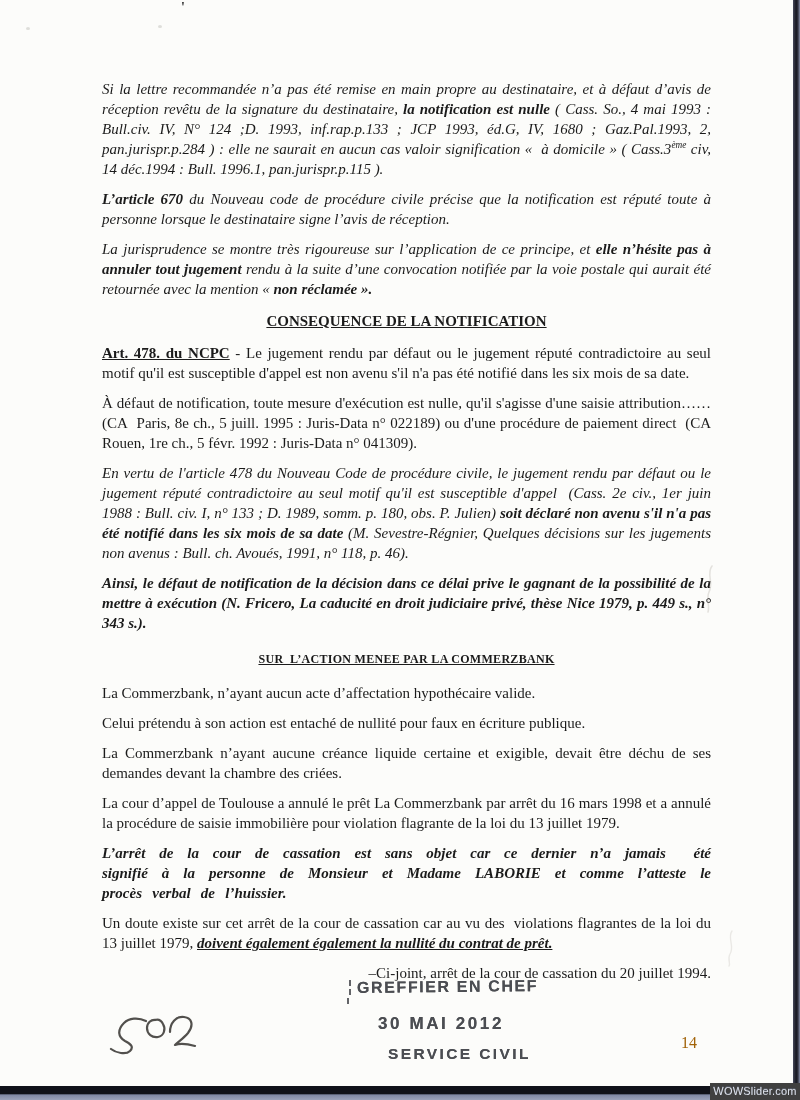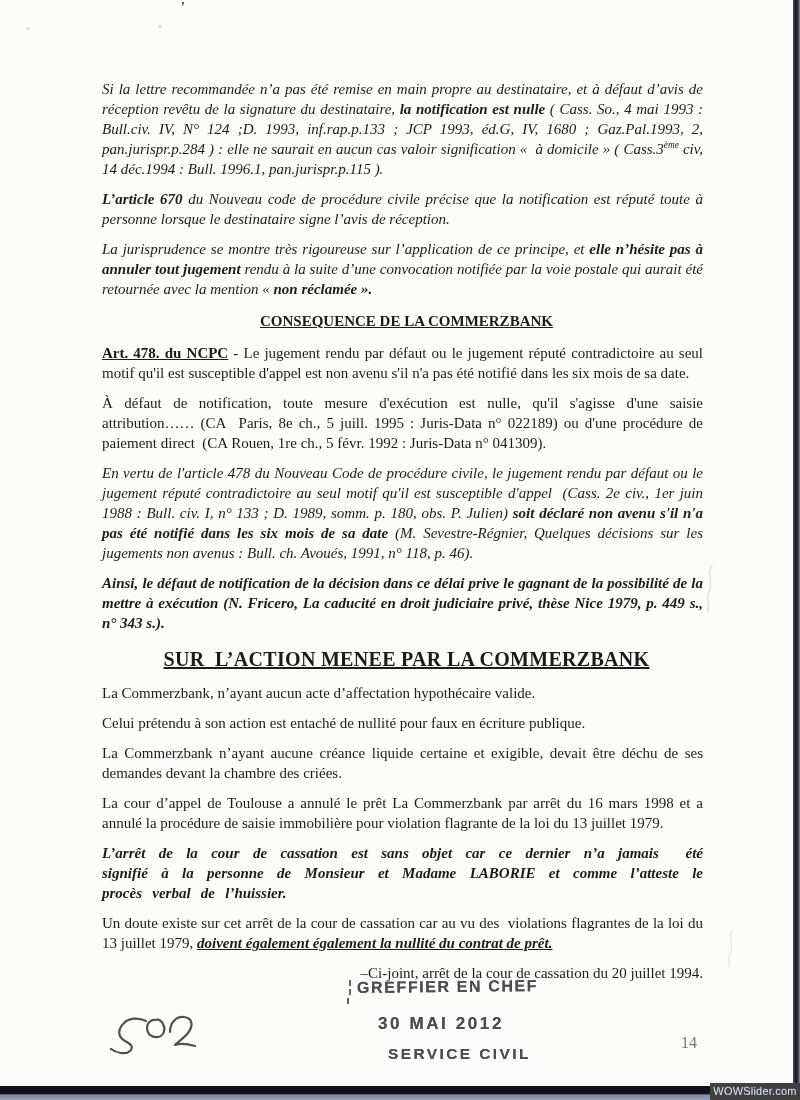--- a/index.html
+++ b/index.html
@@ -3,47 +3,47 @@
 <meta charset="utf-8">
 <title>Scanned legal document</title>
 <style>
   html,body{margin:0;padding:0;background:#e9e9e9;}
   .canvas{position:relative;width:800px;height:1100px;background:#fff;overflow:hidden;
           font-family:"Liberation Serif","DejaVu Serif",serif;}
   .paper{position:absolute;left:0;top:0;right:7px;bottom:14px;background:#fcfcfa;}
   
   .doc{position:absolute;left:102px;top:0;width:609px;padding-top:79px;
        font-size:15px;line-height:20px;color:#1b1b1b;}
-  .blk{margin:0 8px 10px 0;}
+  .blk{margin:0 0 10px 0;}
   .p{text-align:justify;}
   .s-italic{font-style:italic;}
   .s-bolditalic{font-style:italic;font-weight:700;}
   .spread{word-spacing:6.5px;}
   .h1{text-align:center;font-weight:700;text-decoration:underline;margin:12px 0 12px;}
-  .h2{text-align:center;font-weight:700;text-decoration:underline;font-size:20px;
+  .h2{text-align:center;font-weight:700;text-decoration:underline;font-size:12px;
       letter-spacing:.3px;margin:16px 0 14px;}
   .li{text-align:right;padding-left:18px;}
   .dash{display:inline-block;width:26px;}
   .run.b{font-weight:700;}
   .run.u{text-decoration:underline;}
   .run.i{font-style:italic;}
   sup.run{font-size:.62em;line-height:0;}
   
   .stamp{position:absolute;left:0;top:0;width:100%;height:100%;pointer-events:none;}
   .stamp div{position:absolute;font-family:"Liberation Sans","DejaVu Sans",sans-serif;
              font-weight:700;color:#3d3f44;opacity:.92;white-space:nowrap;
              text-shadow:0 0 .5px #5a5c61;}
   .stamp-l1{left:357px;top:978px;font-size:16px;letter-spacing:1.6px;transform:rotate(-.6deg);}
   .stamp-l2{left:378px;top:1014px;font-size:17px;letter-spacing:2.6px;}
   .stamp-l3{left:380px;top:1045px;font-size:15.5px;letter-spacing:2.4px;color:#46484d;margin-left:8px;}
   .stamp-mark{position:absolute;left:349px;top:980px;width:2px;height:6px;background:#3d3f44;
               box-shadow:0 9px 0 #3d3f44,-2px 18px 0 #3d3f44;opacity:.8;}
   
   .hand{position:absolute;left:98px;top:1008px;}
-  .pagenum{position:absolute;left:681px;top:1034px;font-size:16px;color:#737373;}
+  .pagenum{position:absolute;left:681px;top:1034px;font-size:16px;color:#a16207;}
   
   .topmark{position:absolute;left:181px;top:0px;font-size:14px;font-weight:700;color:#2a2a2a;}
   .speck1,.speck2{position:absolute;width:4px;height:3px;background:#c9c9c4;border-radius:50%;opacity:.6;}
   .speck1{left:26px;top:27px;} .speck2{left:158px;top:25px;}
   .sidemark{position:absolute;opacity:.35;}
   .sm1{left:700px;top:562px;} .sm2{left:722px;top:928px;opacity:.28;}
   
   .border-right{position:absolute;top:0;right:0;width:7px;height:100%;z-index:4;
      background:linear-gradient(to right,#45485a 0%,#16171f 45%,#30323f 70%,#8890ab 100%);}
   .border-bottom{position:absolute;left:0;bottom:0;width:100%;height:14px;z-index:4;
@@ -59,21 +59,21 @@
 <div class="canvas">
   <div class="paper">
     <span class="topmark">'</span>
     <span class="speck1"></span>
     <span class="speck2"></span>
 
     <div id="doc" class="doc">
         <div class="blk p s-italic"><span class="run">Si la lettre recommandée n’a pas été remise en main propre au destinataire, et à défaut d’avis de réception revêtu de la signature du destinataire, </span><span class="run b">la notification est nulle</span><span class="run"> ( Cass. So., 4 mai 1993 : Bull.civ. IV, N° 124 ;D. 1993, inf.rap.p.133 ; JCP 1993, éd.G, IV, 1680 ; Gaz.Pal.1993, 2, pan.jurispr.p.284 ) : elle ne saurait en aucun cas valoir signification «&nbsp; à domicile » ( Cass.3</span><sup class="run">ème</sup><span class="run"> civ, 14 déc.1994 : Bull. 1996.1, pan.jurispr.p.115 ).</span></div>
         <div class="blk p s-italic"><span class="run b">L’article 670</span><span class="run"> du Nouveau code de procédure civile précise que la notification est réputé toute à personne lorsque le destinataire signe l’avis de réception.</span></div>
         <div class="blk p s-italic"><span class="run">La jurisprudence se montre très rigoureuse sur l’application de ce principe, et </span><span class="run b">elle n’hésite pas à annuler tout jugement</span><span class="run"> rendu à la suite d’une convocation notifiée par la voie postale qui aurait été retournée avec la mention «&nbsp;</span><span class="run b">non réclamée ».</span></div>
-        <div class="blk h1"><span class="run">CONSEQUENCE DE LA COMMERZBANK</span></div>
+        <div class="blk h1"><span class="run">CONSEQUENCE DE LA NOTIFICATION</span></div>
         <div class="blk p"><span class="run b u">Art. 478. du NCPC</span><span class="run"> - Le jugement rendu par défaut ou le jugement réputé contradictoire au seul motif qu'il est susceptible d'appel est non avenu s'il n'a pas été notifié dans les six mois de sa date.</span></div>
         <div class="blk p"><span class="run">À défaut de notification, toute mesure d'exécution est nulle, qu'il s'agisse d'une saisie attribution…… (CA&nbsp; Paris, 8e ch., 5 juill. 1995 : Juris-Data n° 022189) ou d'une procédure de paiement direct&nbsp; (CA Rouen, 1re ch., 5 févr. 1992 : Juris-Data n° 041309).</span></div>
         <div class="blk p s-italic"><span class="run">En vertu de l'article 478 du Nouveau Code de procédure civile, le jugement rendu par défaut ou le jugement réputé contradictoire au seul motif qu'il est susceptible d'appel&nbsp; (Cass. 2e civ., 1er juin 1988 : Bull. civ. I, n° 133 ; D. 1989, somm. p. 180, obs. P. Julien) </span><span class="run b">soit déclaré non avenu s'il n'a pas été notifié dans les six mois de sa date</span><span class="run"> (M. Sevestre-Régnier, Quelques décisions sur les jugements non avenus : Bull. ch. Avoués, 1991, n° 118, p. 46).</span></div>
         <div class="blk p s-bolditalic"><span class="run">Ainsi, le défaut de notification de la décision dans ce délai prive le gagnant de la possibilité de la mettre à exécution (N. Fricero, La caducité en droit judiciaire privé, thèse Nice 1979, p. 449 s., n° 343 s.).</span></div>
         <div class="blk h2"><span class="run">SUR&nbsp; L’ACTION MENEE PAR LA COMMERZBANK</span></div>
         <div class="blk p"><span class="run">La Commerzbank, n’ayant aucun acte d’affectation hypothécaire valide.</span></div>
         <div class="blk p"><span class="run">Celui prétendu à son action est entaché de nullité pour faux en écriture publique.</span></div>
         <div class="blk p"><span class="run">La Commerzbank n’ayant aucune créance liquide certaine et exigible, devait être déchu de ses demandes devant la chambre des criées.</span></div>
         <div class="blk p"><span class="run">La cour d’appel de Toulouse a annulé le prêt La Commerzbank par arrêt du 16 mars 1998 et a annulé la procédure de saisie immobilière pour violation flagrante de la loi du 13 juillet 1979.</span></div>
         <div class="blk p s-bolditalic spread"><span class="run">L’arrêt de la cour de cassation est sans objet car ce dernier n’a jamais&nbsp; été signifié à la personne de Monsieur et Madame LABORIE et comme l’atteste le procès verbal de l’huissier.</span></div>

